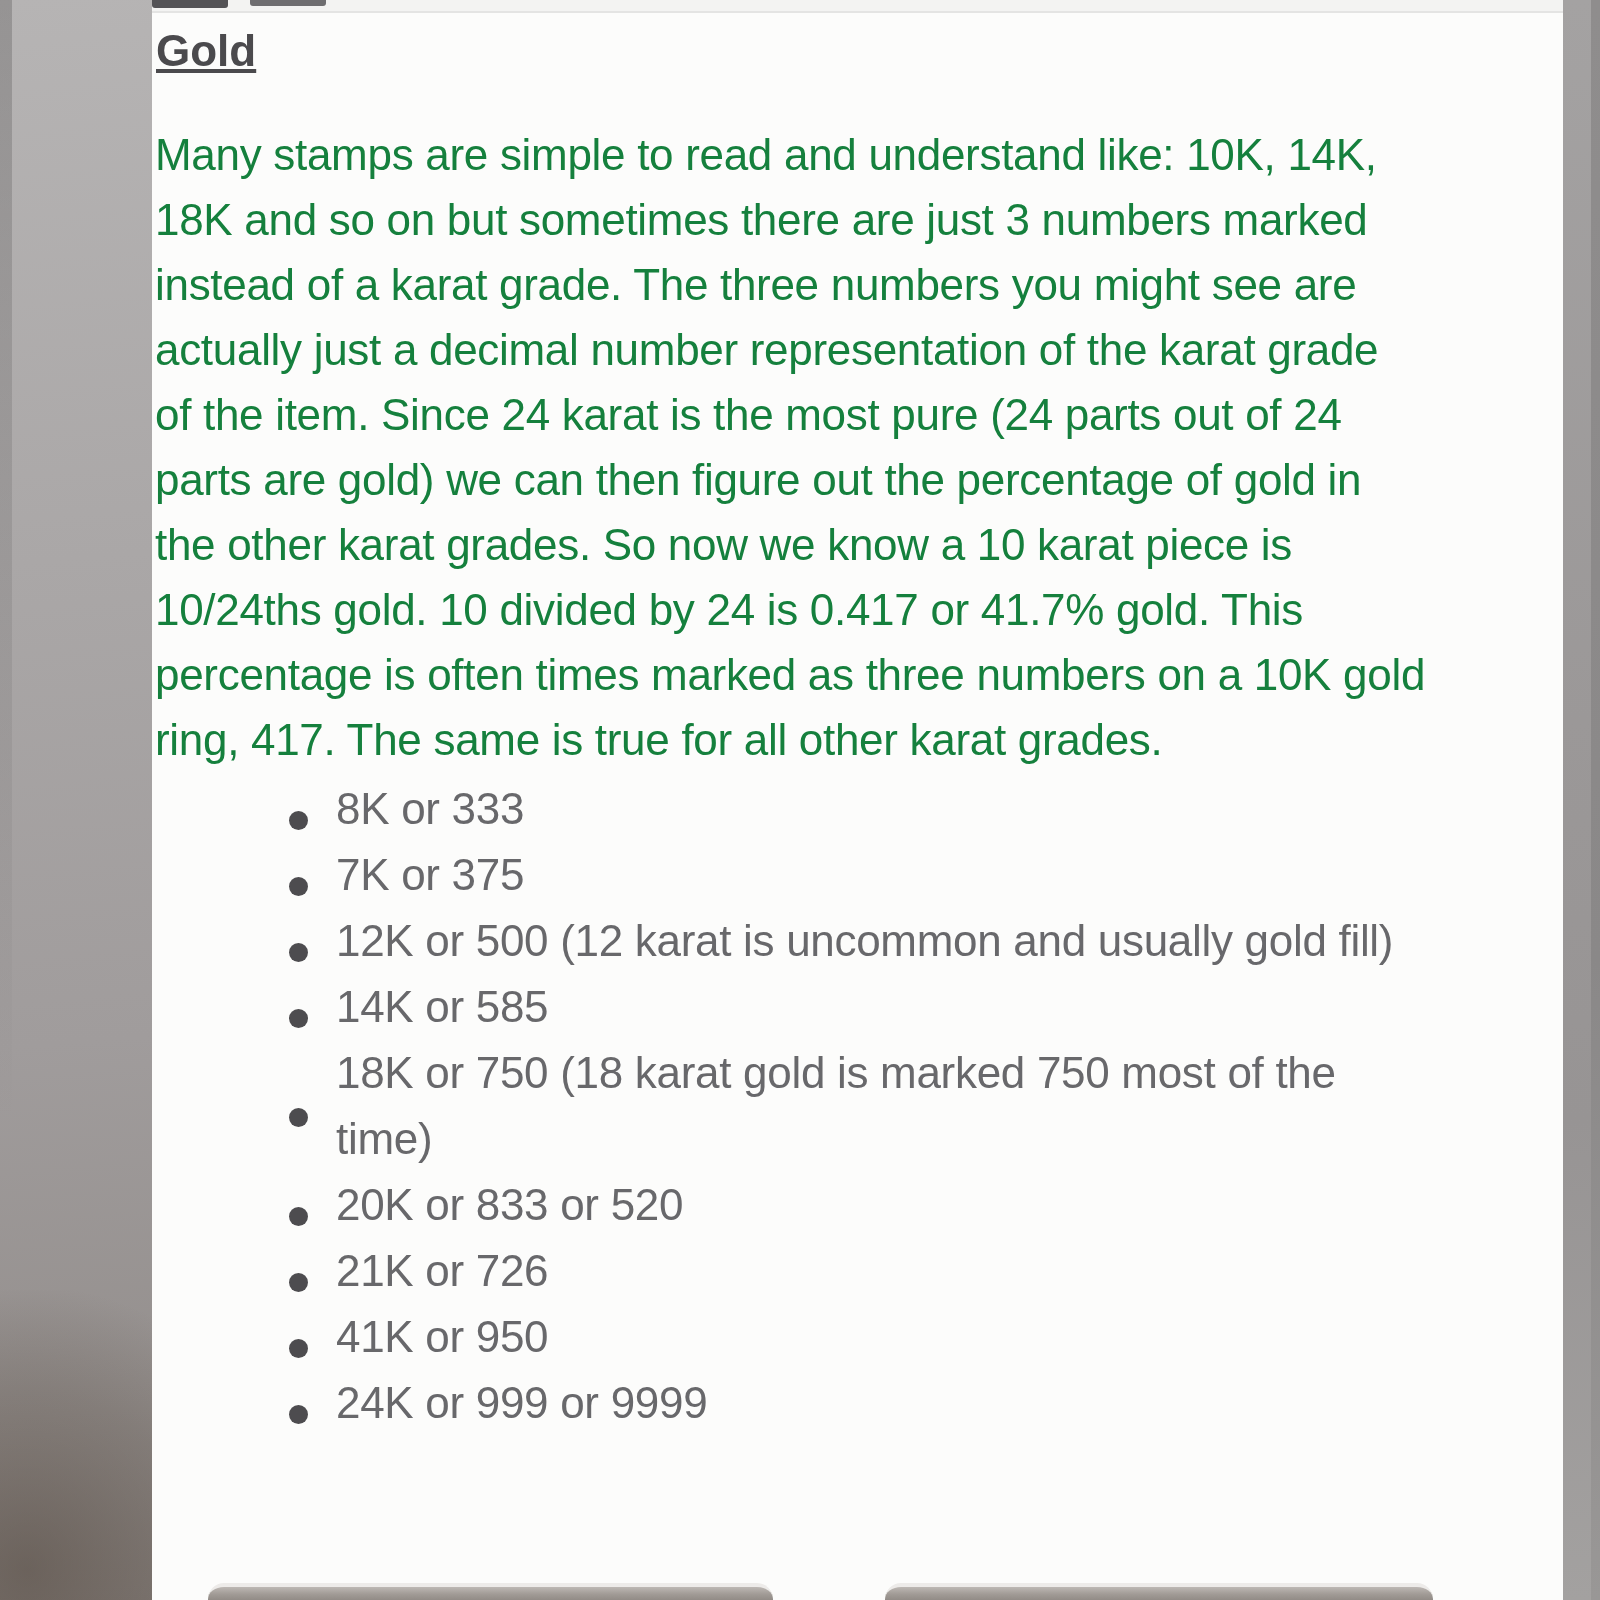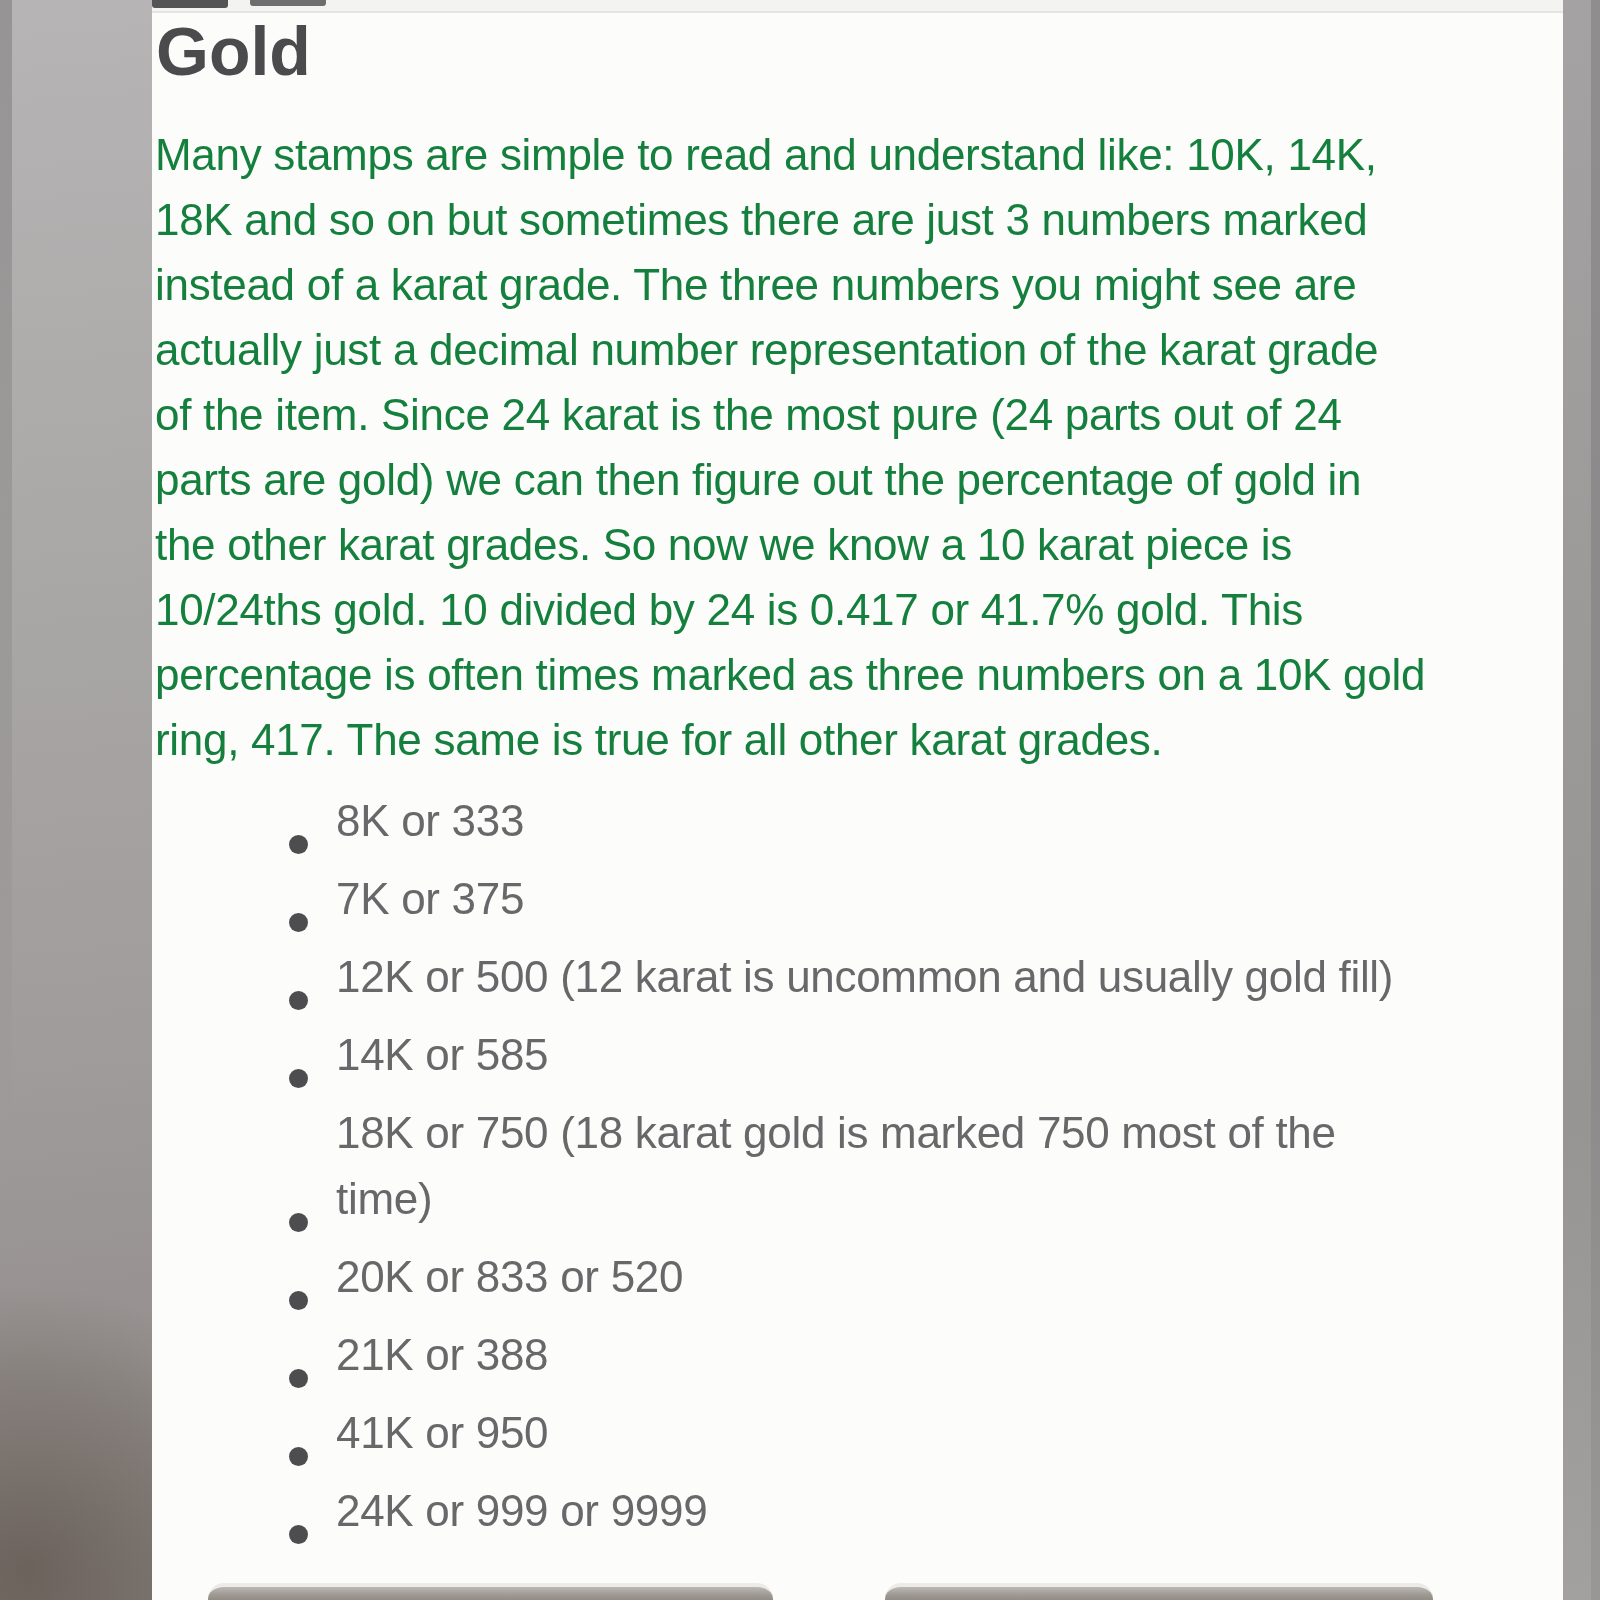--- a/index.html
+++ b/index.html
@@ -35,34 +35,34 @@
     position:absolute; left:152px; top:0; width:1411px; height:1600px;
     background:#fcfcfb;
   }
   .top-band { position:absolute; top:0; left:0; right:0; height:12px; background:#f3f3f2; }
   .top-line { position:absolute; top:11px; left:0; right:0; height:2px; background:#e4e4e3; }
   .dash-a { position:absolute; top:0; left:0;  width:76px; height:8px; background:#545356; border-radius:0 0 3px 3px; }
   .dash-b { position:absolute; top:0; left:98px; width:76px; height:6px; background:#6e6d70; border-radius:0 0 3px 3px; }
 
   .title {
     position:absolute; top:17px; left:4px; margin:0;
-    font-size:68px; line-height:68px; font-weight:700; color:#4b4a4d; letter-spacing:0;
+    font-size:44px; line-height:68px; font-weight:700; color:#4b4a4d; letter-spacing:0;text-decoration:underline;
   }
 
   .paragraph {
     position:absolute; top:122px; left:3px;
     font-size:44px; line-height:65px; color:#15803d; letter-spacing:-0.3px;
     white-space:pre;
   }
 
   .klist {
     position:absolute; top:776px; left:3px; margin:0; padding:0; list-style:none;
     font-size:44px; line-height:66px; color:#68686b; letter-spacing:-0.3px;
   }
-  .kitem { display:flex; align-items:flex-end; padding-left:134px;margin-top:12px; }
+  .kitem { display:flex; align-items:center; padding-left:134px; }
   .bullet {
     flex:0 0 auto; width:19px; height:19px; margin:23px 28px 0 0;
     border-radius:50%; background:#4d4c4f;
   }
   .ktext { white-space:pre; }
 
   
   .fbtn {
     position:absolute; bottom:0; height:13px;
     border-top:4px solid #edebe9;
@@ -129,21 +129,21 @@
 time)</span>
         </li>
 
         <li class="kitem">
           <span class="bullet"></span>
           <span class="ktext">20K or 833 or 520</span>
         </li>
 
         <li class="kitem">
           <span class="bullet"></span>
-          <span class="ktext">21K or 388</span>
+          <span class="ktext">21K or 726</span>
         </li>
 
 
         <li class="kitem">
           <span class="bullet"></span>
           <span class="ktext">41K or 950</span>
         </li>
 
         <li class="kitem">
           <span class="bullet"></span>

